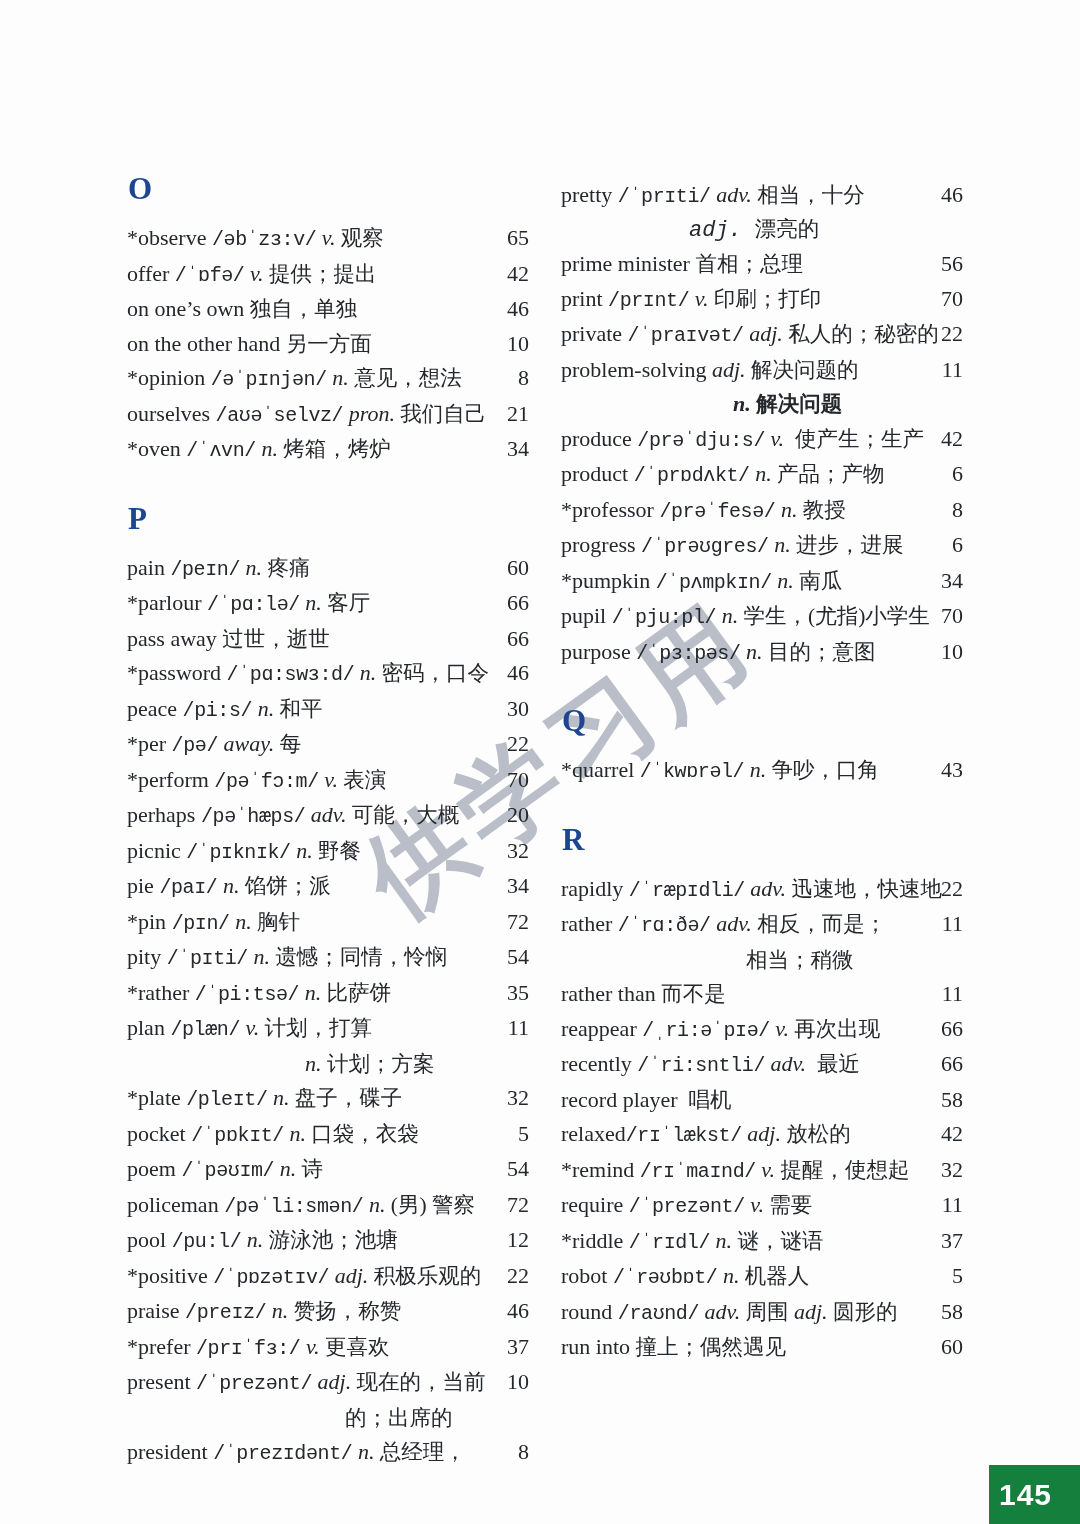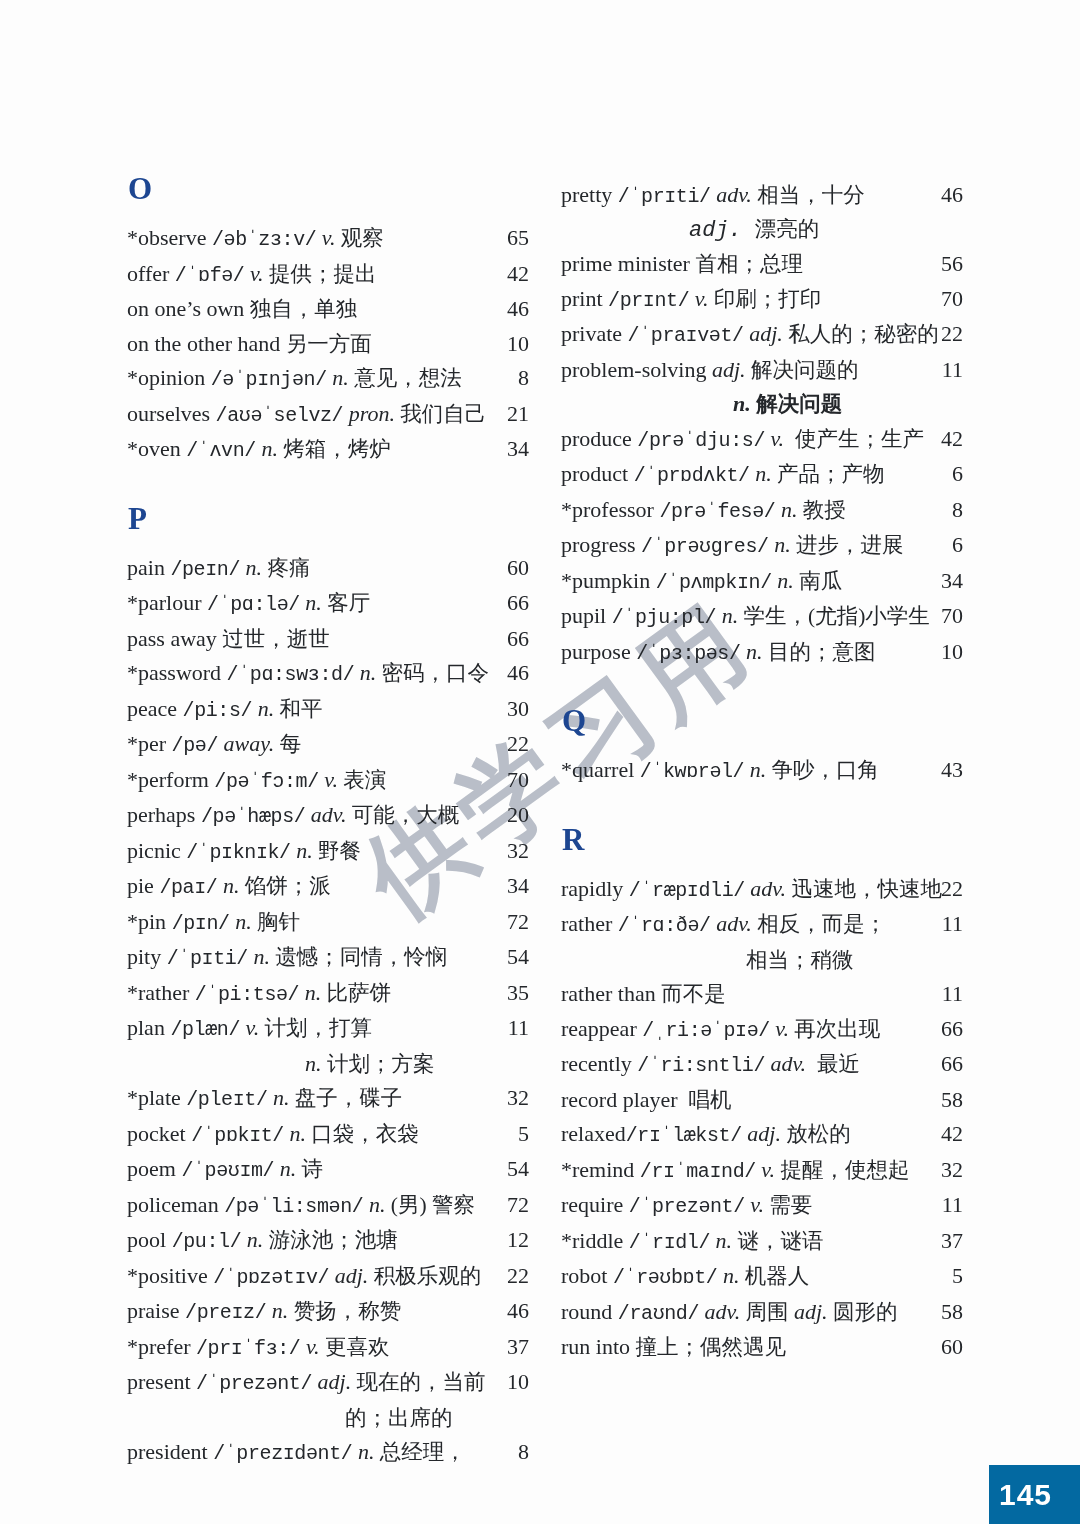--- a/index.html
+++ b/index.html
@@ -59,21 +59,21 @@
   .seg-zh { font-size:21.5px; }
   .page-ref {
     flex:0 0 auto;
     font-size:22px;
     padding-left:6px;
   }
   .page-badge {
     position:absolute;
     right:0; bottom:0;
     width:91px; height:59px;
-    background:#0369a1;
+    background:#15803d;
     z-index:2;
     display:flex;
     align-items:center;
   }
   .page-badge span {
     color:#ffffff;
     font-family:"Liberation Sans","DejaVu Sans",sans-serif;
     font-weight:bold;
     font-size:30px;
     padding-left:10px;

